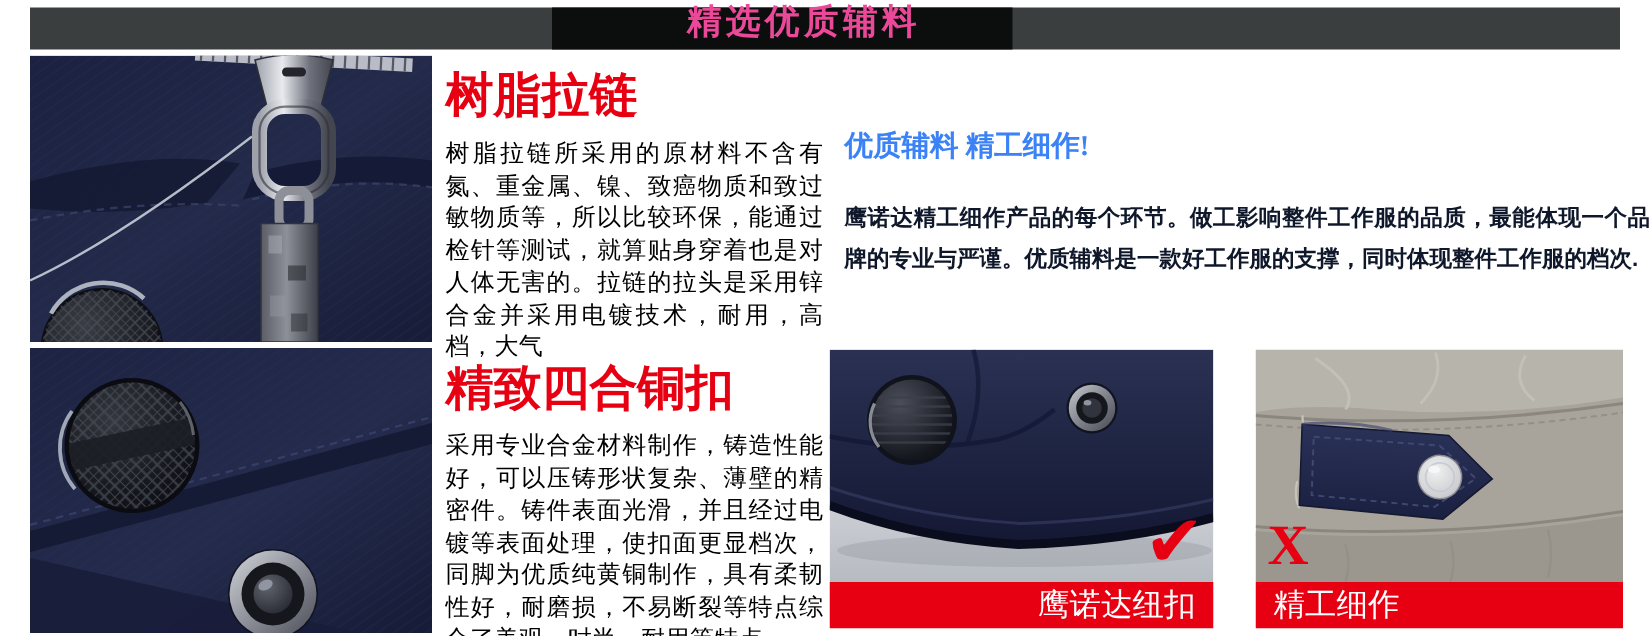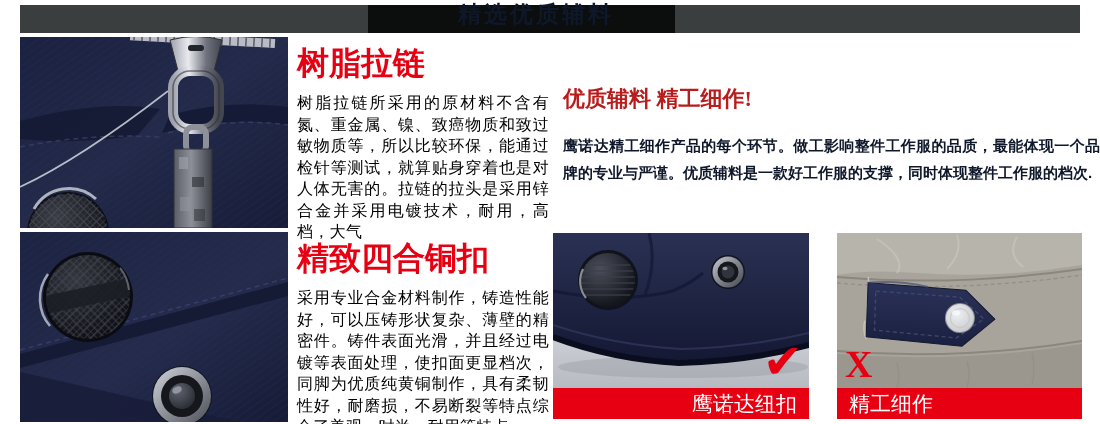--- a/index.html
+++ b/index.html
@@ -3,42 +3,42 @@
 <meta charset="utf-8">
 <style>
   html,body{margin:0;padding:0;background:#fff;}
   .canvas{position:relative;width:1100px;height:424px;background:#ffffff;overflow:hidden;
           font-family:"Liberation Sans","DejaVu Sans",sans-serif;}
   .abs{position:absolute;}
 
   
   .hbar{left:20px;top:5px;width:1060px;height:28px;background:#3b3e3e;}
   .hblack{left:348px;top:0;width:307px;height:28px;background:#0c0e0e;}
-  .htitle{left:458px;top:0;height:28px;line-height:28px;color:#0f172a;font-size:23px;
+  .htitle{left:458px;top:0;height:28px;line-height:28px;color:#ec4899;font-size:23px;
           font-weight:bold;letter-spacing:3px;white-space:nowrap;}
 
   
   .photo{overflow:hidden;}
   .photo1{left:20px;top:37px;width:268px;height:191px;}
   .photo2{left:20px;top:232px;width:268px;height:190px;}
   .photo3{left:553px;top:233px;width:256px;height:186px;}
   .photo4{left:837px;top:233px;width:245px;height:186px;}
 
   
   .redtitle{color:#e60012;font-weight:bold;font-size:32px;line-height:34px;margin:0;white-space:nowrap;}
   .zt{left:297px;top:46px;}
   .bt{left:297px;top:241px;}
   .bodytext{color:#000000;font-size:16px;line-height:21.5px;width:252px;margin:0;
             text-align:justify;letter-spacing:0.3px;}
   .zb{left:297px;top:92px;}
   .bb{left:297px;top:287px;}
 
   
   .qh{left:563px;top:84px;margin:0;font-family:"Liberation Serif","DejaVu Serif",serif;
-      font-size:22px;color:#b91c1c;font-weight:bold;white-space:nowrap;}
+      font-size:19px;color:#3b82f6;font-weight:bold;white-space:nowrap;}
   .qp{left:563px;top:132px;width:537px;margin:0;font-size:15px;line-height:27px;
       font-weight:bold;color:#0f172a;text-align:justify;}
 
   
   .plabel{left:0;bottom:0;width:100%;height:31px;background:#e60012;color:#fff;
           font-family:Liberation Sans, sans-serif;font-size:21px;line-height:31px;
           box-sizing:border-box;z-index:2;}
   .plabel.right{text-align:right;padding-right:12px;}
   .plabel.left{text-align:left;padding-left:12px;}
   .check{right:6px;top:104px;color:#e60012;font-size:48px;line-height:48px;font-weight:bold;

